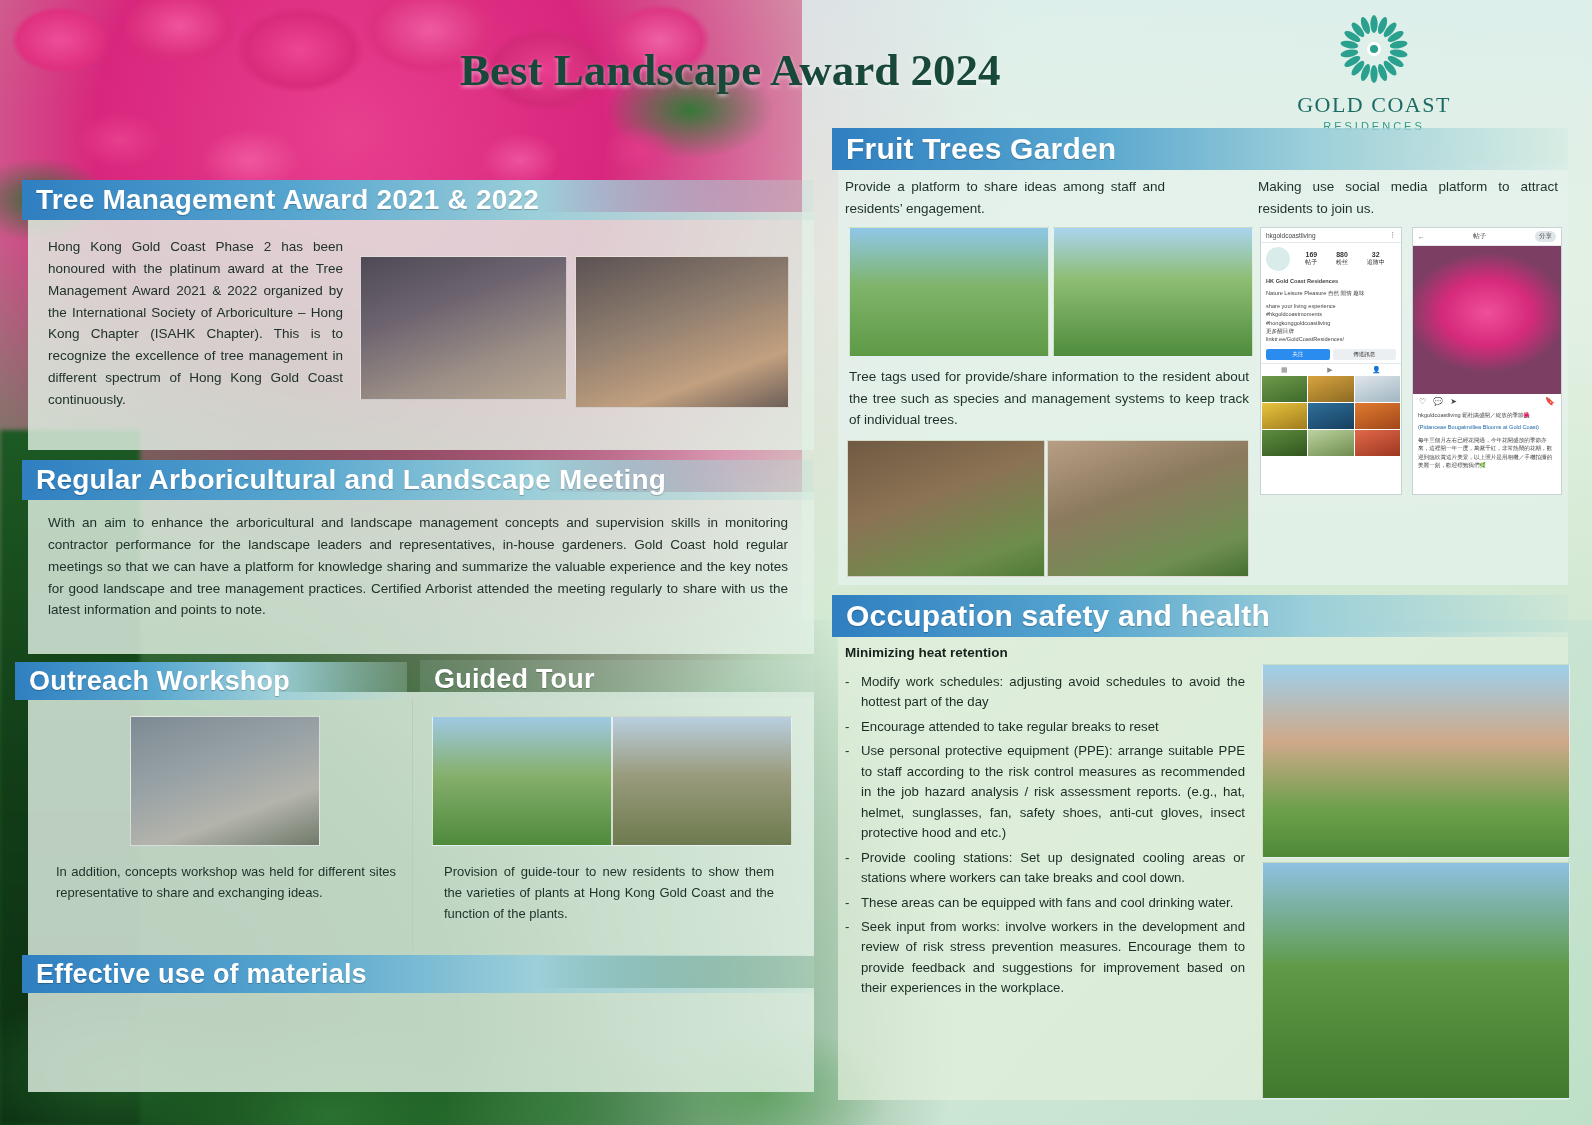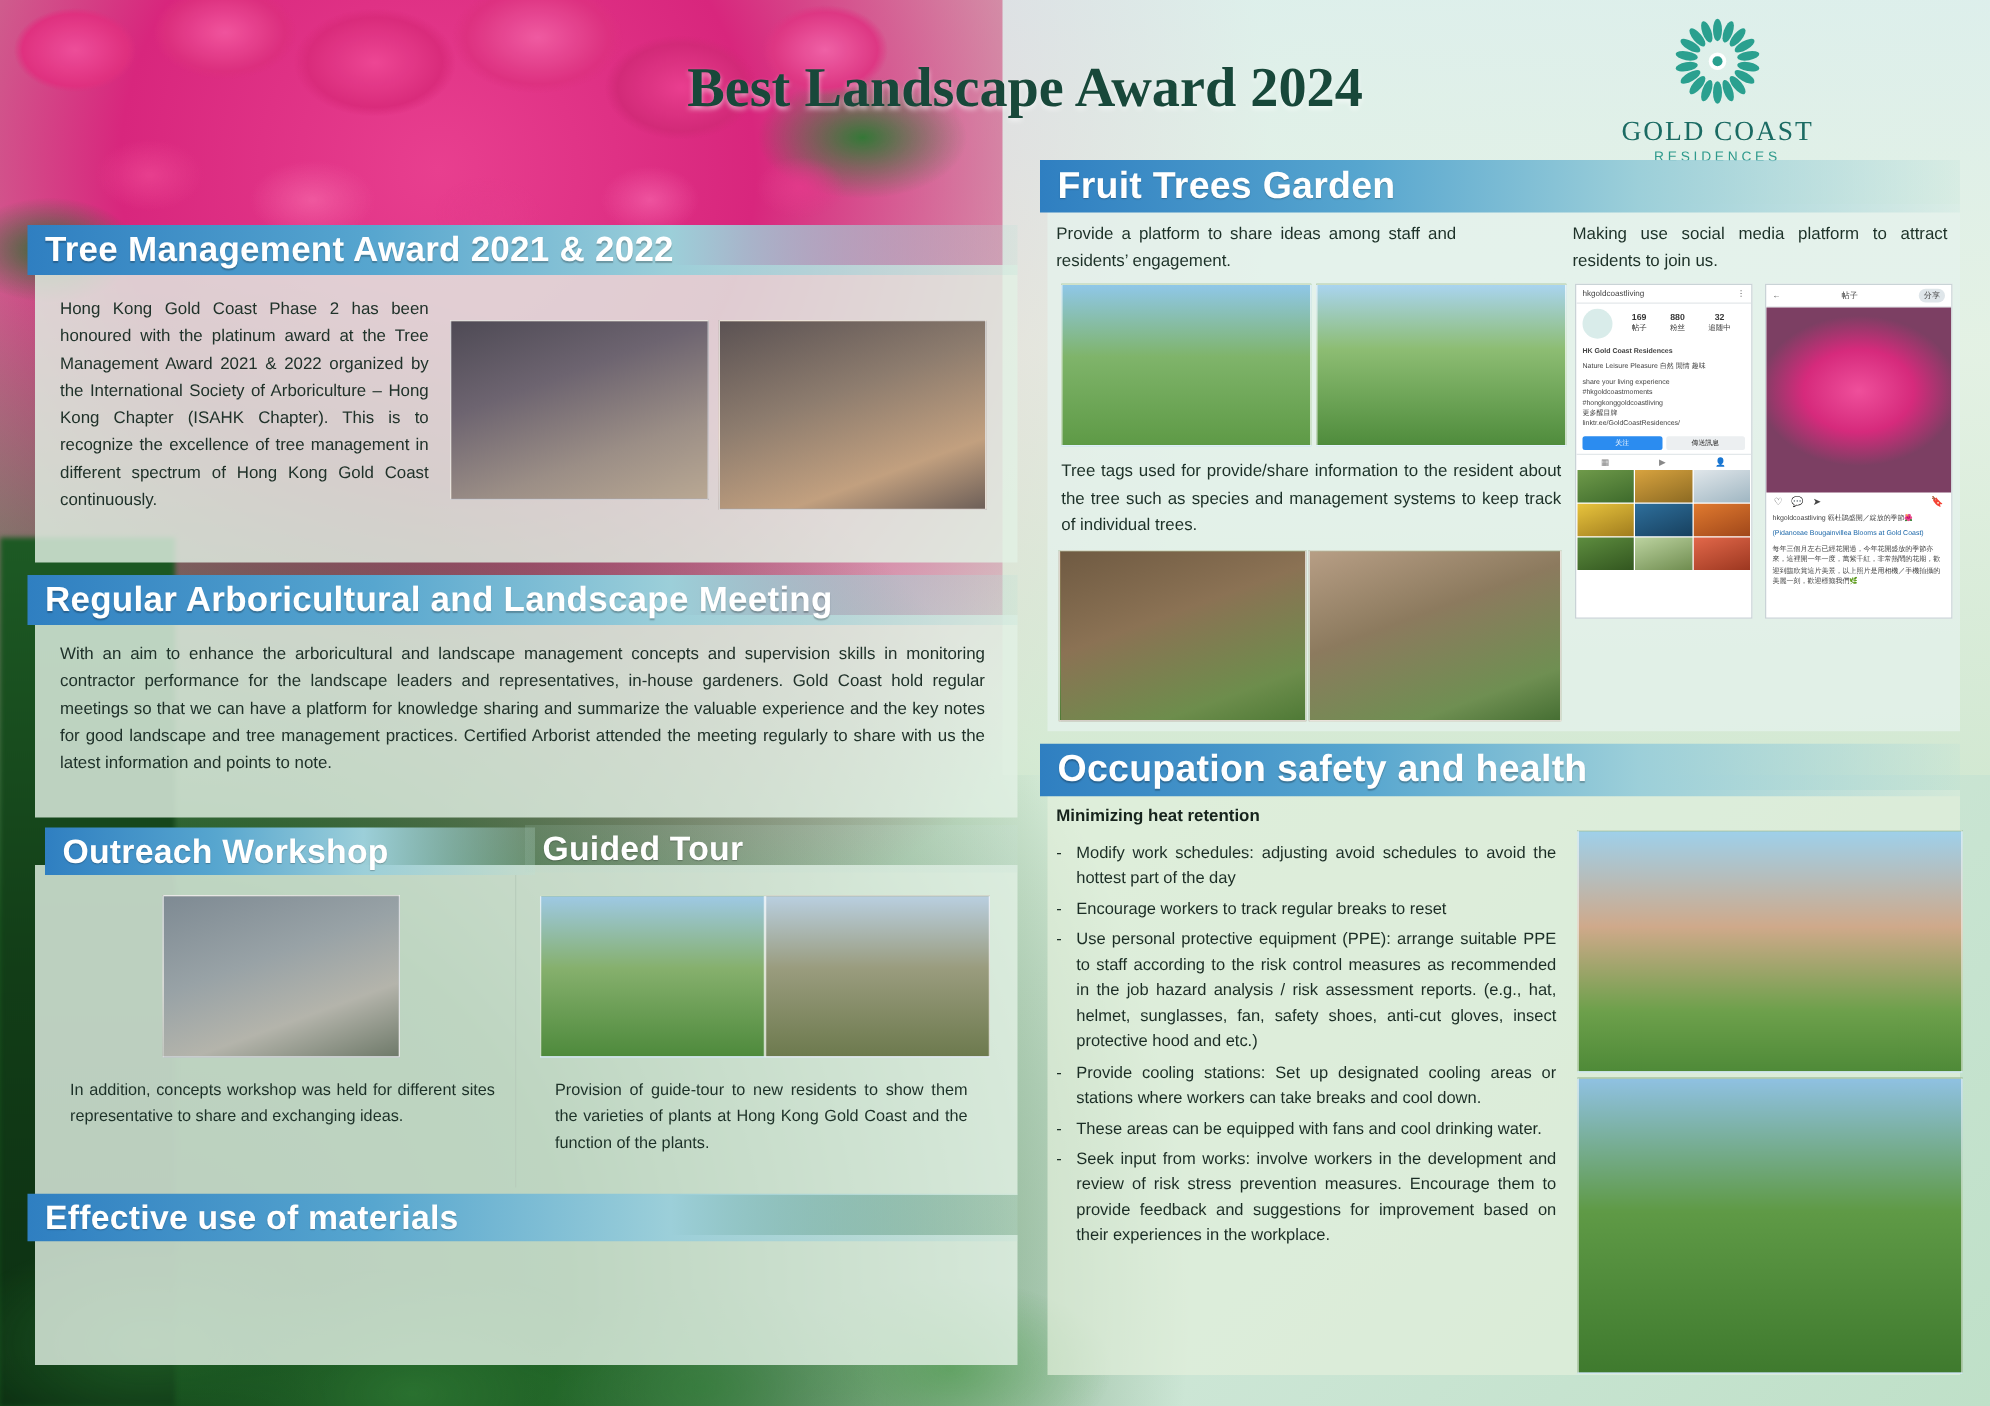--- a/index.html
+++ b/index.html
@@ -62,21 +62,20 @@
     color:#fff;font-weight:bold;letter-spacing:.2px;
     text-shadow:0 1px 1px rgba(0,0,0,.25);
   }
   .band span{padding-left:14px;}
 
   
   #main-title{
     position:absolute;left:460px;top:44px;width:720px;
     font-family:"Liberation Serif", serif;font-size:45px;font-weight:bold;color:#18483a;
     text-shadow:0 2px 4px rgba(255,255,255,.55);
-    text-align:center;
   }
   #logo{position:absolute;right:128px;top:10px;width:180px;text-align:center;}
   #logo .mark{width:78px;height:78px;margin:0 auto 4px;position:relative;}
   #logo .name{font-family:"Liberation Serif",serif;font-size:22px;letter-spacing:1.5px;color:#1b6b63;}
   #logo .sub{font-size:11px;letter-spacing:3px;color:#2f9a8c;margin-top:2px;}
 
   
   .photo{position:absolute;background:#9fb4a6;overflow:hidden;border:1px solid rgba(255,255,255,.7);}
   .ph-room{background:linear-gradient(160deg,#4e4a55 0%,#6d6470 35%,#9b8e86 70%,#b9a893 100%);}
   .ph-room2{background:linear-gradient(160deg,#5b5253 0%,#8d7c6e 40%,#c2a07f 75%,#6d5f58 100%);}
@@ -163,21 +162,21 @@
 <div class="photo ph-room" style="left:360px;top:256px;width:205px;height:142px;"></div>
 <div class="photo ph-room2" style="left:575px;top:256px;width:212px;height:150px;"></div>
 
 <div class="panel" style="left:28px;top:492px;width:786px;height:162px;"></div>
 <div class="band" style="left:22px;top:460px;width:792px;height:40px;font-size:28px;">
   <span>Regular Arboricultural and Landscape Meeting</span>
 </div>
 <div class="body-text" style="left:48px;top:512px;width:740px;font-size:13.5px;">With an aim to enhance the arboricultural and landscape management concepts and supervision skills in monitoring contractor performance for the landscape leaders and representatives, in-house gardeners. Gold Coast hold regular meetings so that we can have a platform for knowledge sharing and summarize the valuable experience and the key notes for good landscape and tree management practices. Certified Arborist attended the meeting regularly to share with us the latest information and points to note.</div>
 
 <div class="panel" style="left:28px;top:692px;width:786px;height:264px;"></div>
-<div class="band" style="left:36px;top:662px;width:392px;height:38px;font-size:27px;">
+<div class="band" style="left:15px;top:662px;width:392px;height:38px;font-size:27px;">
   <span>Outreach Workshop</span>
 </div>
 <div class="band" style="left:420px;top:660px;width:394px;height:38px;font-size:27px;background:linear-gradient(90deg,rgba(180,215,205,.15) 0%,rgba(200,225,215,.2) 100%);color:#ffffff;">
   <span>Guided Tour</span>
 </div>
 <div class="photo ph-crowd" style="left:130px;top:716px;width:188px;height:128px;"></div>
 <div class="cap" style="left:56px;top:862px;width:340px;font-size:13px;">In addition, concepts workshop was held for different sites representative to share and exchanging ideas.</div>
 <div class="divider" style="left:412px;top:700px;height:250px;"></div>
 <div class="photo ph-tour1" style="left:432px;top:716px;width:178px;height:128px;"></div>
 <div class="photo ph-tour2" style="left:612px;top:716px;width:178px;height:128px;"></div>
@@ -269,21 +268,21 @@
 </div>
 <div style="position:absolute;left:845px;top:645px;width:400px;font-size:13.5px;font-weight:bold;color:#16231c;">Minimizing heat retention</div>
 
 <div class="dashlist" style="left:845px;top:672px;width:400px;font-size:13.2px;">
   <div class="li">
       <span class="d">-</span>
       <span>Modify work schedules: adjusting avoid schedules to avoid the hottest part of the day</span>
     </div>
   <div class="li">
       <span class="d">-</span>
-      <span>Encourage workers to track regular breaks to reset</span>
+      <span>Encourage attended to take regular breaks to reset</span>
     </div>
   <div class="li">
       <span class="d">-</span>
       <span>Use personal protective equipment (PPE): arrange suitable PPE to staff according to the risk control measures as recommended in the job hazard analysis / risk assessment reports. (e.g., hat, helmet, sunglasses, fan, safety shoes, anti-cut gloves, insect protective hood and etc.)</span>
     </div>
   <div class="li">
       <span class="d">-</span>
       <span>Provide cooling stations: Set up designated cooling areas or stations where workers can take breaks and cool down.</span>
     </div>
   <div class="li">

